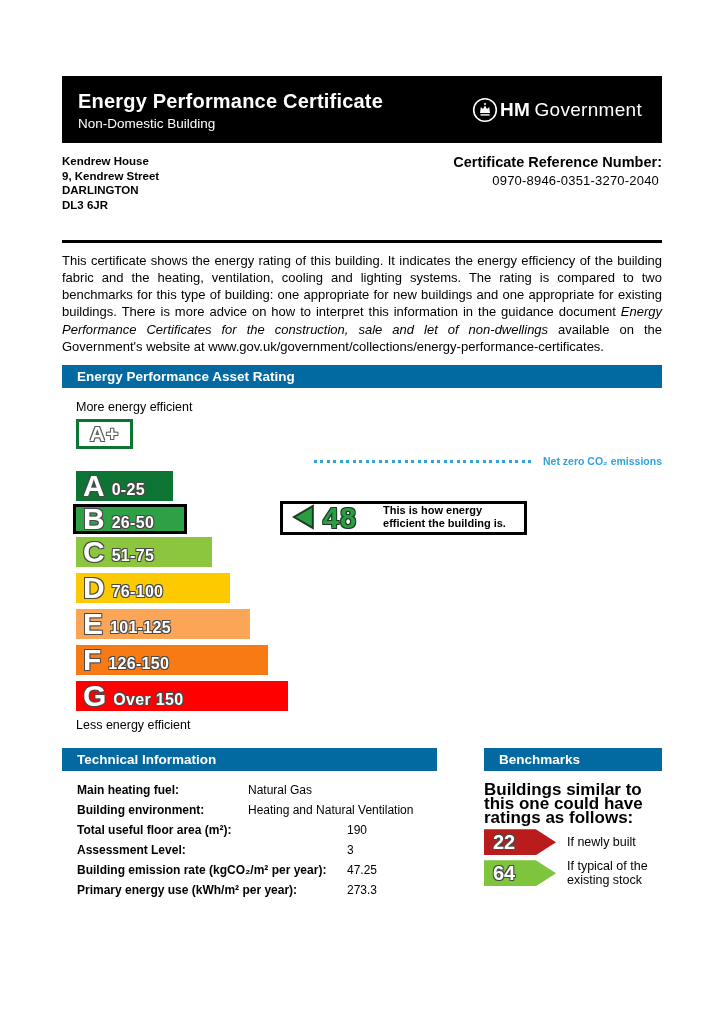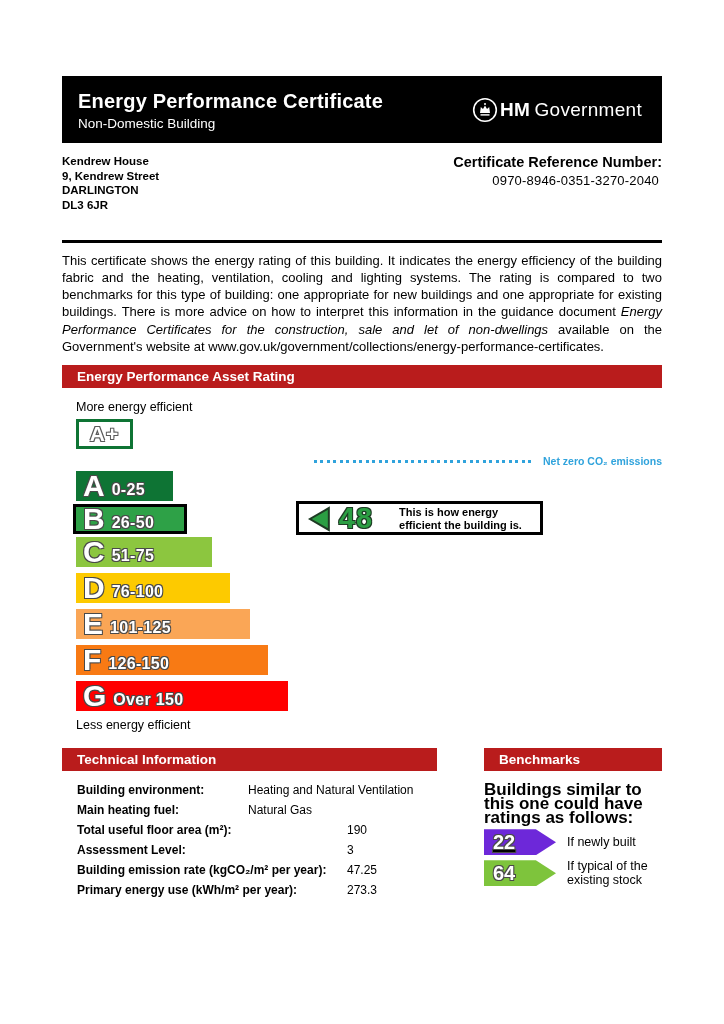--- a/index.html
+++ b/index.html
@@ -26,21 +26,21 @@
   .certref { text-align:right; }
   .certref .ref-label { font-size:14.5px; font-weight:bold; }
   .certref .ref-number { font-size:13px; margin-top:3px; padding-right:3px; letter-spacing:0.2px; }
 
   .rule { margin-top:28px; height:2.5px; background:#000; }
 
   .intro { margin:9px 0 0 0; font-size:13px; line-height:17.3px; text-align:justify; }
   .intro em { font-style:italic; }
 
   .section-bar {
-    background:#b91c1c; color:#fff; font-weight:bold; font-size:13.5px;
+    background:#0369a1; color:#fff; font-weight:bold; font-size:13.5px;
     height:23px; line-height:23px; padding-left:15px; box-sizing:border-box;
   }
   .bar-assets { margin-top:10px; }
 
   
   .chart { position:relative; padding-left:14px; }
   .more-label, .less-label { font-weight:normal; font-size:12.5px; }
   .more-label { padding-top:12px; }
   .aplus-box {
     margin-top:5px; width:57px; height:30px; box-sizing:border-box;
@@ -62,23 +62,23 @@
   }
   .band.current { border:3px solid #000; margin:-3px 0 3px -3px; }
   .ow {
     color:#fff;
     text-shadow:-1px -1px 0 #4a4a4a, 1px -1px 0 #4a4a4a, -1px 1px 0 #4a4a4a, 1px 1px 0 #4a4a4a;
   }
   .band-letter { font-size:30px; font-weight:bold; line-height:26px; }
   .band-range { font-size:16px; font-weight:bold; margin-left:7px; margin-top:7px; letter-spacing:0.3px; }
 
   .indicator {
-    position:absolute; left:234px; top:113px; width:247px; height:34px;
+    position:absolute; left:218px; top:113px; width:247px; height:34px;
     border:3px solid #000; box-sizing:border-box; background:#fff;
-    display:flex; align-items:flex-end; padding-left:8px;
+    display:flex; align-items:flex-start; padding-left:8px;
   }
   .rating-value {
     font-size:29px; font-weight:bold; margin-left:8px; letter-spacing:1px; line-height:28px;
     text-shadow:-1px -1px 0 #1e3b24, 1px -1px 0 #1e3b24, -1px 1px 0 #1e3b24, 1px 1px 0 #1e3b24;
   }
   .rating-note { margin-left:26px; width:142px; font-size:11px; font-weight:bold; line-height:13px; }
   .less-label { margin-top:7px; }
 
   
   .bottom { display:flex; margin-top:16px; }
@@ -196,26 +196,26 @@
 
     <div class="less-label">Less energy efficient</div>
   </div>
 
   <div class="bottom">
 
     <div class="tech-col">
       <div class="section-bar">Technical Information</div>
       <div class="tech-rows">
         <div class="tech-row">
+          <span class="t-label">Main heating fuel:</span>
+          <span class="t-value v-near">Natural Gas</span>
+        </div>
+        <div class="tech-row">
           <span class="t-label">Building environment:</span>
           <span class="t-value v-near">Heating and Natural Ventilation</span>
-        </div>
-        <div class="tech-row">
-          <span class="t-label">Main heating fuel:</span>
-          <span class="t-value v-near">Natural Gas</span>
         </div>
         <div class="tech-row">
           <span class="t-label">Total useful floor area (m²):</span>
           <span class="t-value v-far">190</span>
         </div>
         <div class="tech-row">
           <span class="t-label">Assessment Level:</span>
           <span class="t-value v-far">3</span>
         </div>
         <div class="tech-row">
@@ -227,21 +227,21 @@
           <span class="t-value v-far">273.3</span>
         </div>
       </div>
     </div>
 
     <div class="bench-col">
       <div class="section-bar">Benchmarks</div>
       <div class="bench-intro">Buildings similar to this one could have ratings as follows:</div>
 
       <div class="bench-row">
-        <div class="bench-arrow" style="background-color: #6d28d9; text-decoration: underline;">
+        <div class="bench-arrow" style="background-color: #b91c1c;">
           <span class="ow">22</span>
         </div>
         <div class="bench-label">If newly built</div>
       </div>
 
       <div class="bench-row">
         <div class="bench-arrow" style="background-color: rgb(126, 196, 60);">
           <span class="ow">64</span>
         </div>
         <div class="bench-label">If typical of the existing stock</div>

